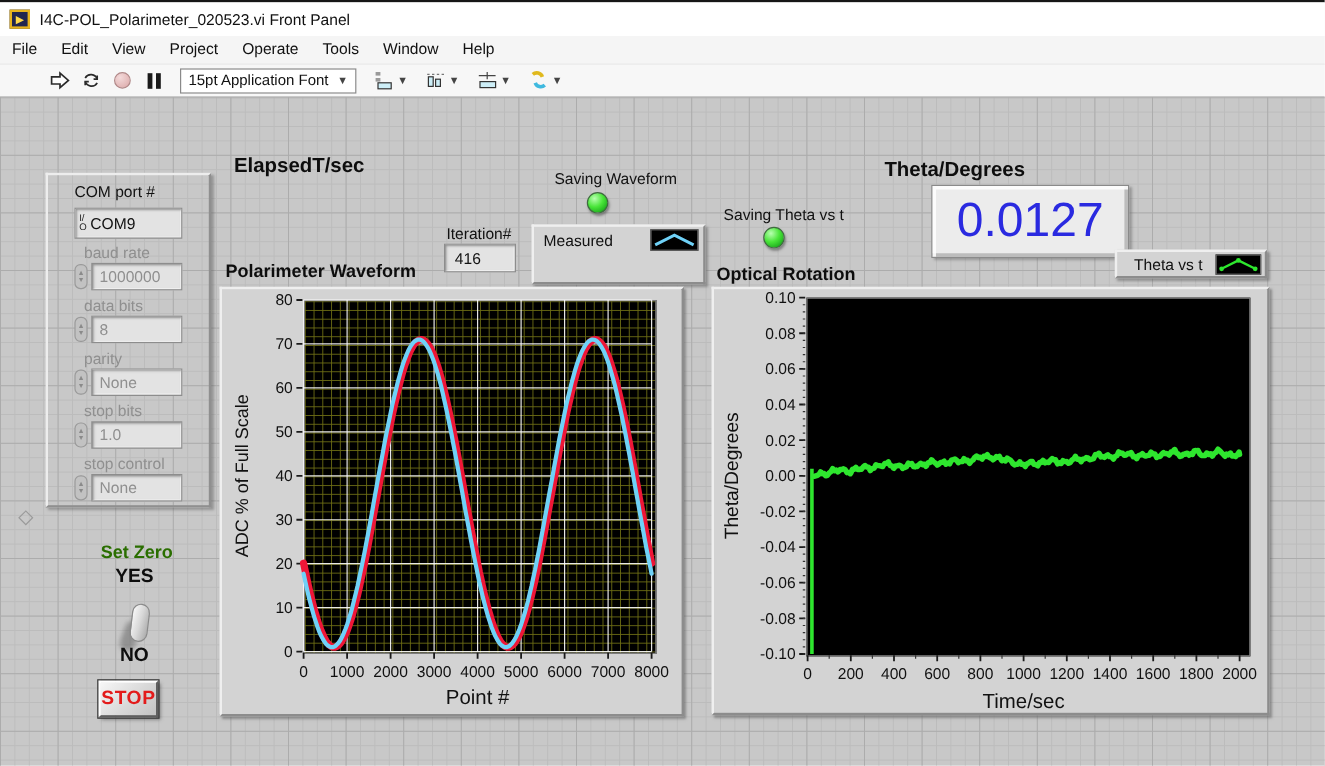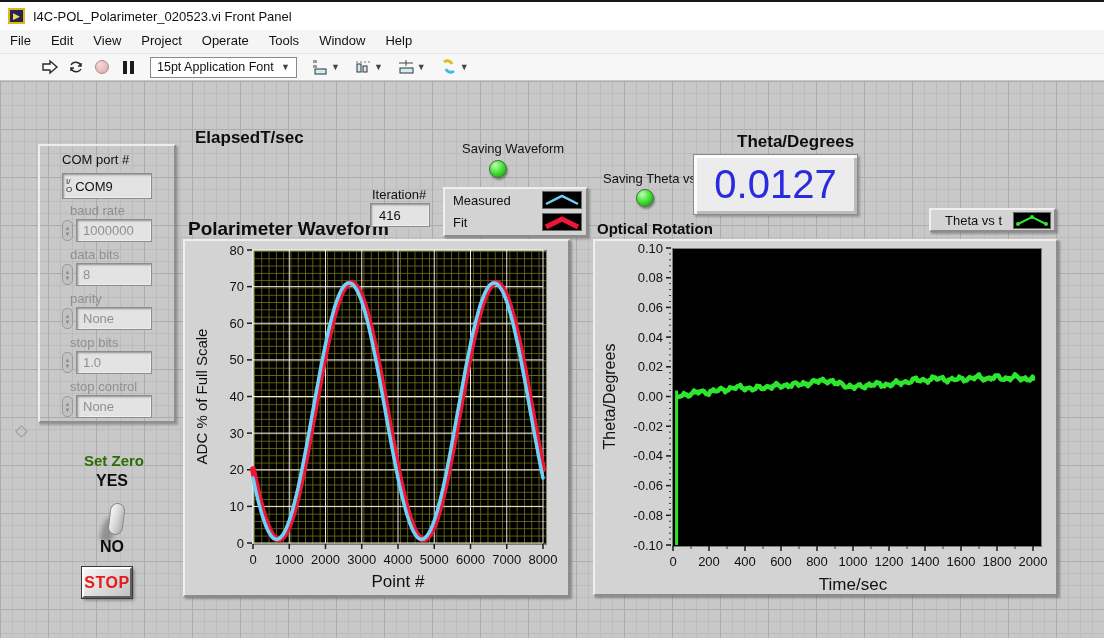--- a/index.html
+++ b/index.html
@@ -200,55 +200,47 @@
     </div>
     <div class="abs lbl-bold" style="left:100px; top:457px; font-size:16px;">NO</div>
 
     <div class="abs stopbtn" style="left:82px; top:486px; width:50px; height:31px;justify-content:center;">
       <span>STOP</span>
     </div>
 
     <div class="abs diamond" style="left:17px; top:346px;"></div>
 
     <div class="abs lbl-bold" style="left:195px; top:47px; font-size:17px;">ElapsedT/sec</div>
-    <div class="abs lbl-bold" style="left:188px; top:137px; font-size:19px;">Polarimeter Waveform</div>
+    <div class="abs lbl-bold" style="left:188px; top:137px; font-size:15px;">Polarimeter Waveform</div>
 
     <div class="abs lbl" style="left:372px; top:106px;">Iteration#</div>
     <div class="abs sunken" style="left:370px; top:122px; width:60px; height:24px; display:flex; align-items:center; padding-left:8px;">
       <span class="lbl">416</span>
     </div>
 
     <div class="abs lbl" style="left:462px; top:60px;">Saving Waveform</div>
     <div class="abs led" style="left:489px; top:79px;"></div>
 
     <div class="abs raised" style="left:443px; top:106px; width:145px; height:50px; box-shadow:2px 2px 2px rgba(90,90,90,.5);">
       <div class="legendrow">
         <span class="legend-label">Measured</span>
         <div class="sample">
           <svg width="38" height="16" viewBox="0 0 38 16">
               <polyline id="sample-measured" points="3,12 19,4 35,12" fill="none" stroke-width="2.5" stroke="#6fd1f7"></polyline>
             </svg>
         </div>
       </div>
-      <div class="legendrow">
-        <span class="legend-label">Fit</span>
-        <div class="sample">
-          <svg width="38" height="16" viewBox="0 0 38 16">
-              <polyline id="sample-fit" points="3,13 19,5 35,13" fill="none" stroke-width="5" stroke="#ee1637"></polyline>
-            </svg>
-        </div>
-      </div>
     </div>
 
     <div class="abs lbl" style="left:603px; top:90px;">Saving Theta vs t</div>
     <div class="abs led" style="left:636px; top:108px;"></div>
     <div class="abs lbl-bold" style="left:597px; top:139px; font-size:15px;">Optical Rotation</div>
 
     <div class="abs lbl-bold" style="left:737px; top:51px; font-size:17px;">Theta/Degrees</div>
-    <div class="abs bigdisp light" style="left:693px; top:73px; width:165px; height:61px;">
+    <div class="abs bigdisp light" style="left:776px; top:73px; width:165px; height:61px;">
       <span id="theta-value" style="font-size: 40px; color: rgb(42, 42, 224);">0.0127</span>
     </div>
 
     <div class="abs raised" style="left:929px; top:127px; width:127px; height:24px; display:flex; align-items:center; box-shadow:2px 2px 2px rgba(90,90,90,.5);">
       <span class="legend-label" style="margin-left:14px;">Theta vs t</span>
       <div style="margin-left:auto; margin-right:3px; width:38px; height:17px; background:#000; border:1px solid #666;">
         <svg width="36" height="15" viewBox="0 0 36 15">
           <polyline id="sample-theta" points="4,11 18,4 32,11" fill="none" stroke-width="2" stroke="#2ee62e"></polyline>
           <circle id="sd1" cx="4" cy="11" r="2" fill="#2ee62e"></circle>
             <circle id="sd2" cx="18" cy="4" r="2" fill="#2ee62e"></circle>

